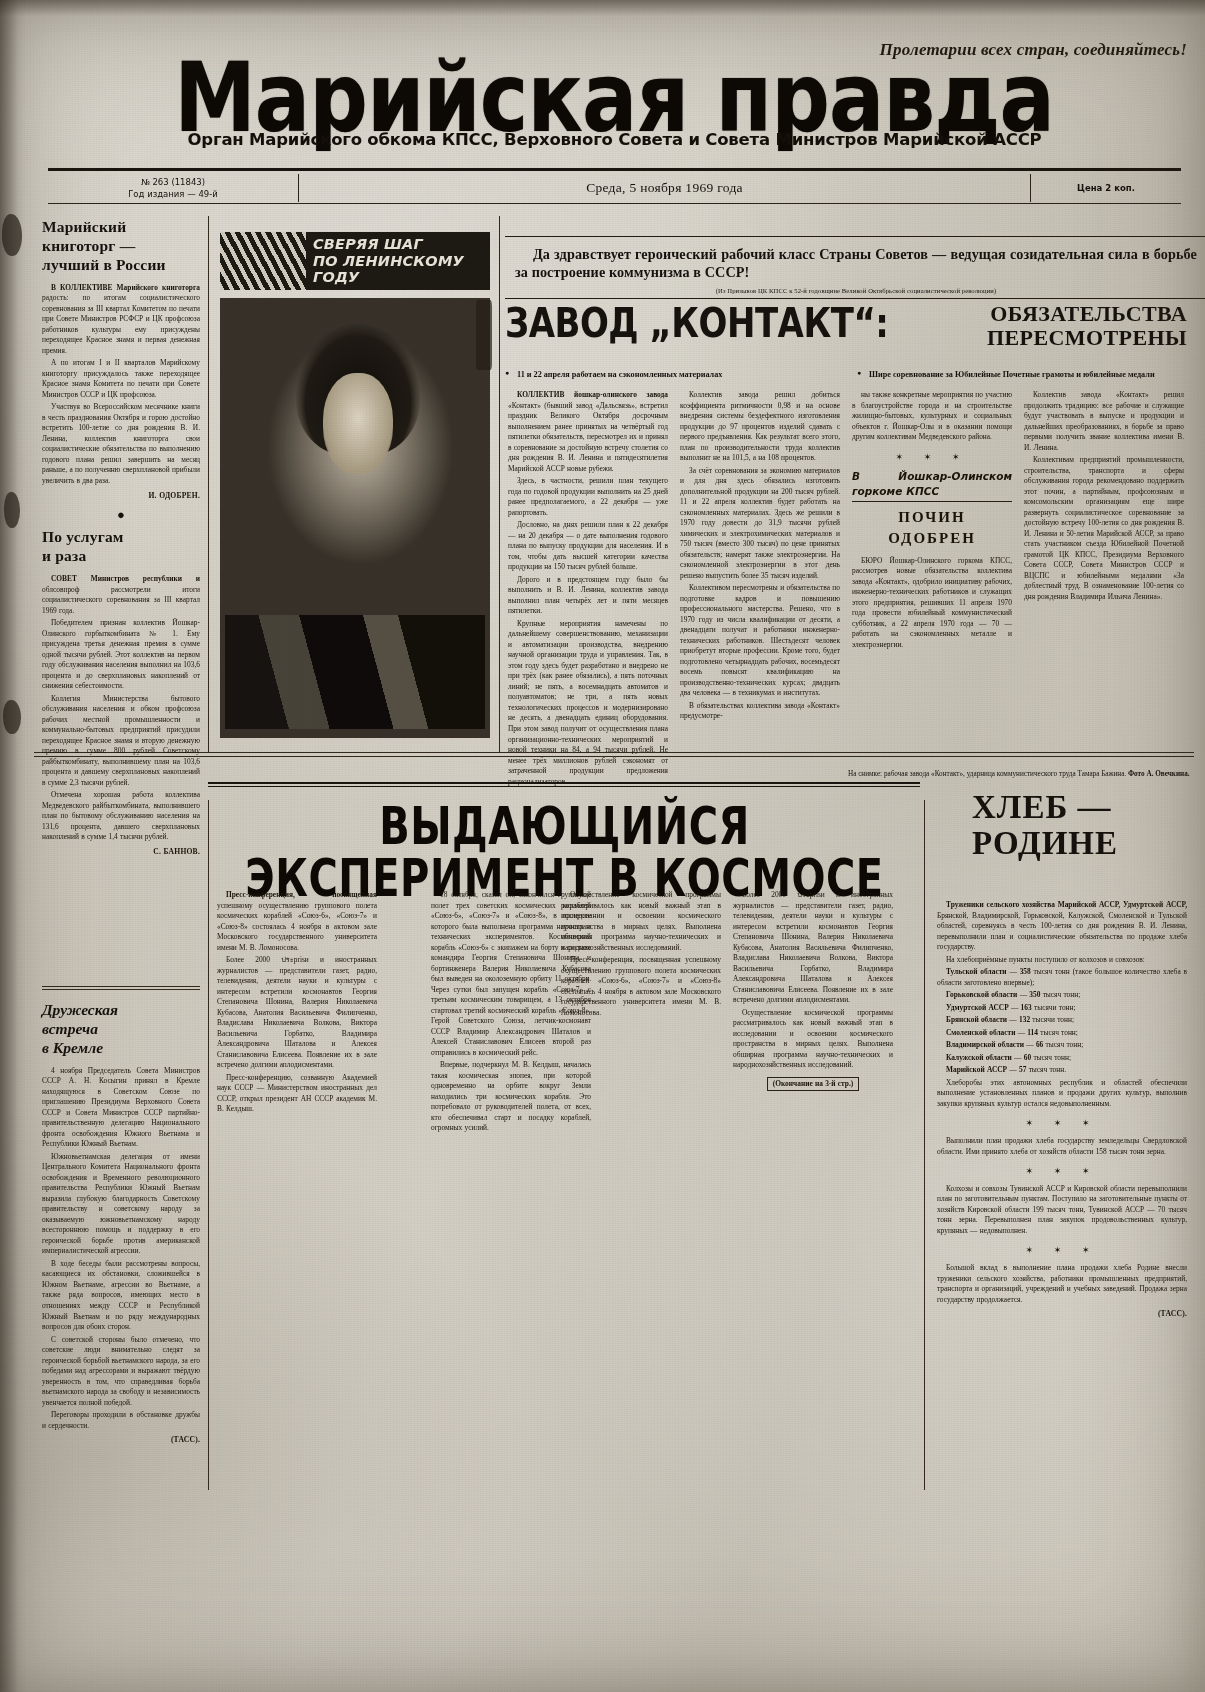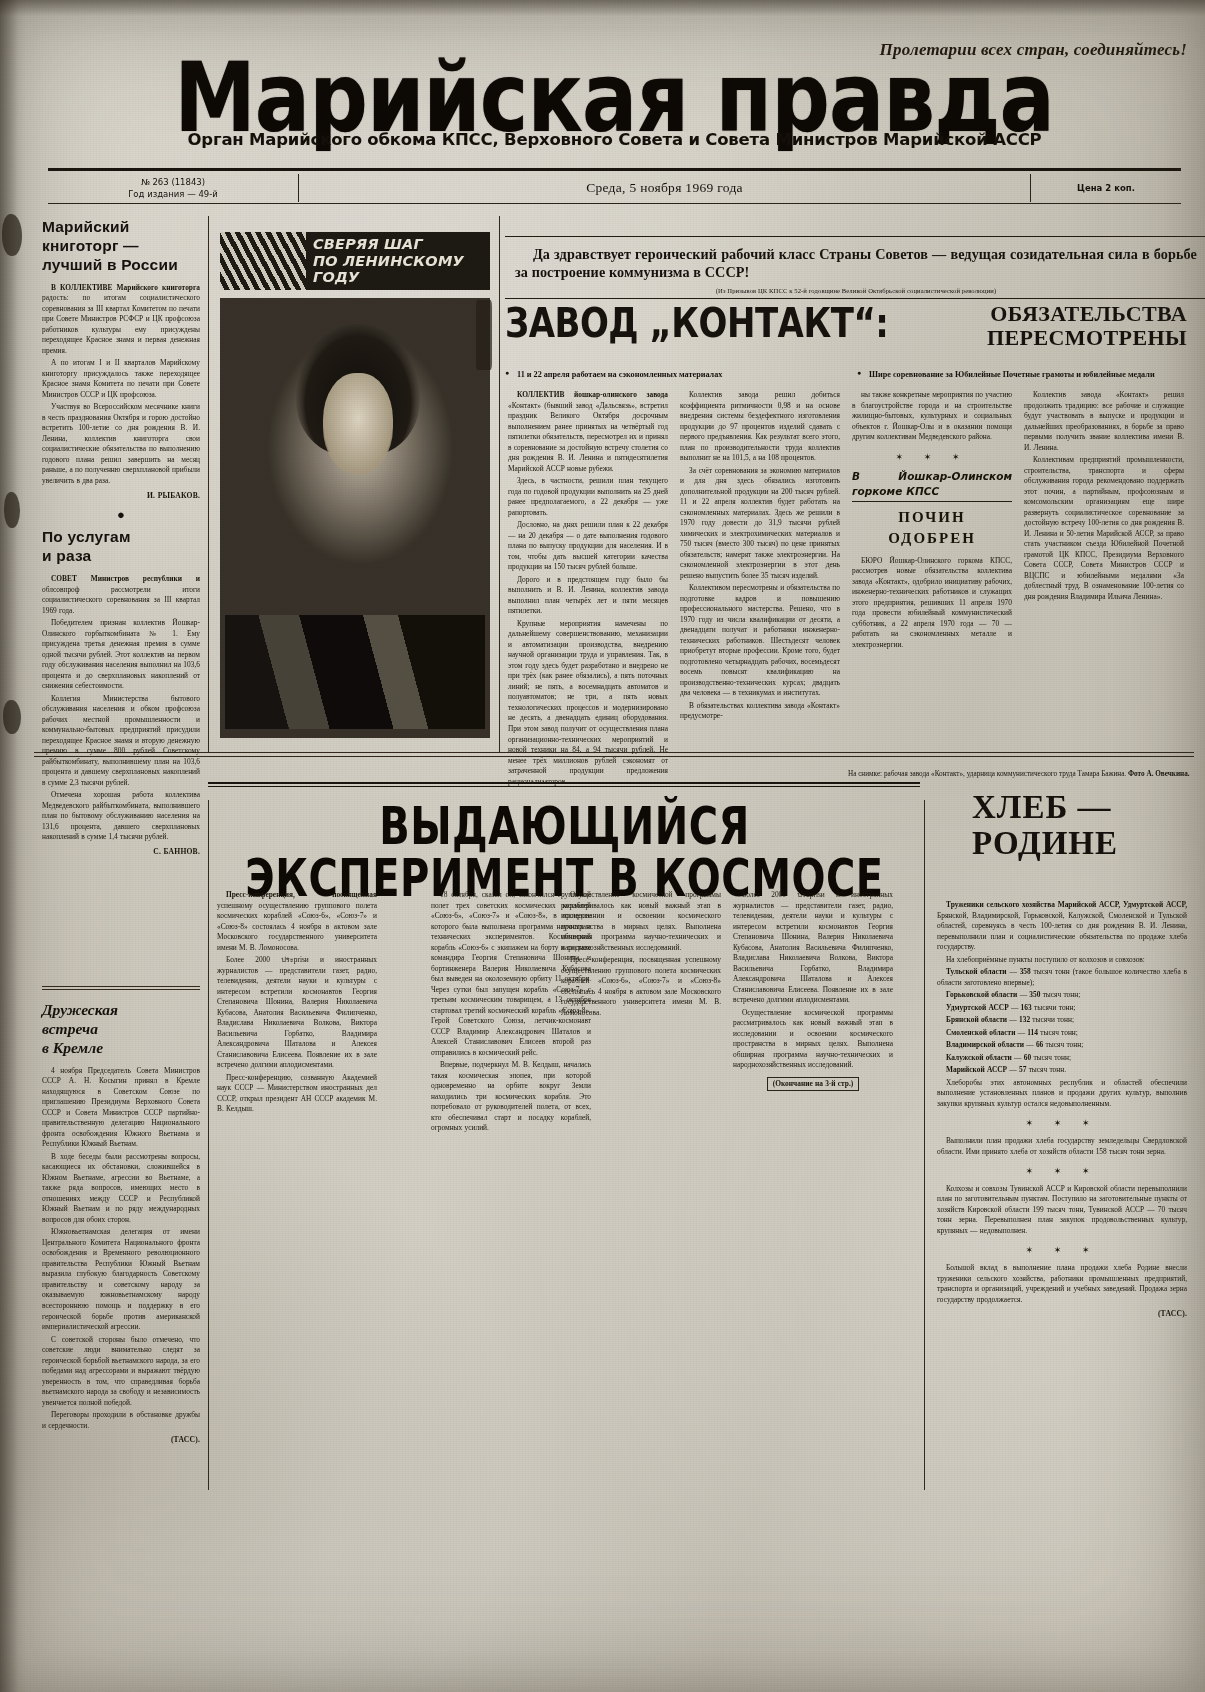--- a/index.html
+++ b/index.html
@@ -154,21 +154,21 @@
   .kt-right{
     font-family:"Liberation Serif", serif;font-weight:700;
     font-size:22px;line-height:1.08;text-align:right;letter-spacing:.4px;
   }
   .bullets{display:flex;gap:22px;margin-top:20px;font-size:8.2px;line-height:1.3;font-weight:700;}
   .bullets .b{flex:1;position:relative;padding-left:12px;}
   .bullets .b::before{content:"●";position:absolute;left:0;top:-1px;font-size:7px;}
 
   
   .head-small{
-    font-family:Liberation Sans, sans-serif;font-weight:700;
+    font-family:Liberation Serif, serif;font-weight:700;
     font-size:15.5px;line-height:1.22;letter-spacing:.2px;
   }
   .head-ital{
     font-family:"Liberation Serif", serif;font-weight:700;font-style:italic;
     font-size:15.5px;line-height:1.24;
   }
   .kicker{
     font-family:"DejaVu Sans", sans-serif;font-weight:700;font-style:italic;
     font-size:10.5px;border-bottom:1px solid #241d14;padding-bottom:2px;margin-bottom:5px;
   }
@@ -245,21 +245,21 @@
 
     <div class="head-small" style="text-align:left;margin-bottom:8px;">
       <div>Марийский</div>
       <div>книготорг —</div>
       <div>лучший в России</div>
     </div>
     <div class="body-txt">
       <p class="lead">В КОЛЛЕКТИВЕ Марийского книготорга радость: по итогам социалистического соревнования за III квартал Комитетом по печати при Совете Министров РСФСР и ЦК профсоюза работников культуры ему присуждены переходящее Красное знамя и первая денежная премия.</p>
       <p>А по итогам I и II кварталов Марийскому книготоргу присуждалось также переходящее Красное знамя Комитета по печати при Совете Министров СССР и ЦК профсоюза.</p>
       <p>Участвуя во Всероссийском месячнике книги в честь празднования Октября и горою достойно встретить 100-летие со дня рождения В. И. Ленина, коллектив книготорга свои социалистические обязательства по выполнению годового плана решил завершить на месяц раньше, а по полученню сверхплановой прибыли увеличить в два раза.</p>
-      <div class="sig">И. РЫБАКОВ.</div>
+      <div class="sig">И. ОДОБРЕН.</div>
     </div>
 
     <div class="dot-sep">●</div>
 
     <div class="head-small" style="margin:6px 0 8px 0;">
       <div>По услугам</div>
       <div>и раза</div>
     </div>
     <div class="body-txt">
       <p class="lead">СОВЕТ Министров республики и облсовпроф рассмотрели итоги социалистического соревнования за III квартал 1969 года.</p>
@@ -274,22 +274,22 @@
   <div class="hline" style="left:30px;top:989px;width:158px;"></div>
 
   <div class="col" style="left:30px;top:1000px;width:158px;">
     <div class="head-ital" style="margin-bottom:8px;">
       <div>Дружеская</div>
       <div>встреча</div>
       <div>в Кремле</div>
     </div>
     <div class="body-txt">
       <p>4 ноября Председатель Совета Министров СССР А. Н. Косыгин принял в Кремле находящуюся в Советском Союзе по приглашению Президиума Верховного Совета СССР и Совета Министров СССР партийно-правительственную делегацию Национального фронта освобождения Южного Вьетнама и Республики Южный Вьетнам.</p>
+      <p>Южновьетнамская делегация от имени Центрального Комитета Национального фронта освобождения и Временного революционного правительства Республики Южный Вьетнам выразила глубокую благодарность Советскому правительству и советскому народу за оказываемую южновьетнамскому народу всестороннюю помощь и поддержку в его героической борьбе против американской империалистической агрессии.</p>
       <p>В ходе беседы были рассмотрены вопросы, касающиеся их обстановки, сложившейся в Южном Вьетнаме, агрессии во Вьетнаме, а также ряда вопросов, имеющих место в отношениях между СССР и Республикой Южный Вьетнам и по ряду международных вопросов для обоих сторон.</p>
-      <p>Южновьетнамская делегация от имени Центрального Комитета Национального фронта освобождения и Временного революционного правительства Республики Южный Вьетнам выразила глубокую благодарность Советскому правительству и советскому народу за оказываемую южновьетнамскому народу всестороннюю помощь и поддержку в его героической борьбе против американской империалистической агрессии.</p>
       <p>С советской стороны было отмечено, что советские люди внимательно следят за героической борьбой вьетнамского народа, за его победами над агрессорами и выражают твёрдую уверенность в том, что справедливая борьба вьетнамского народа за свободу и независимость увенчается полной победой.</p>
       <p>Переговоры проходили в обстановке дружбы и сердечности.</p>
       <div class="sig">(ТАСС).</div>
     </div>
   </div>
 
   <div class="banner">
     <div class="stripes"></div>
     <div class="btxt">
       <div>СВЕРЯЯ ШАГ</div>

